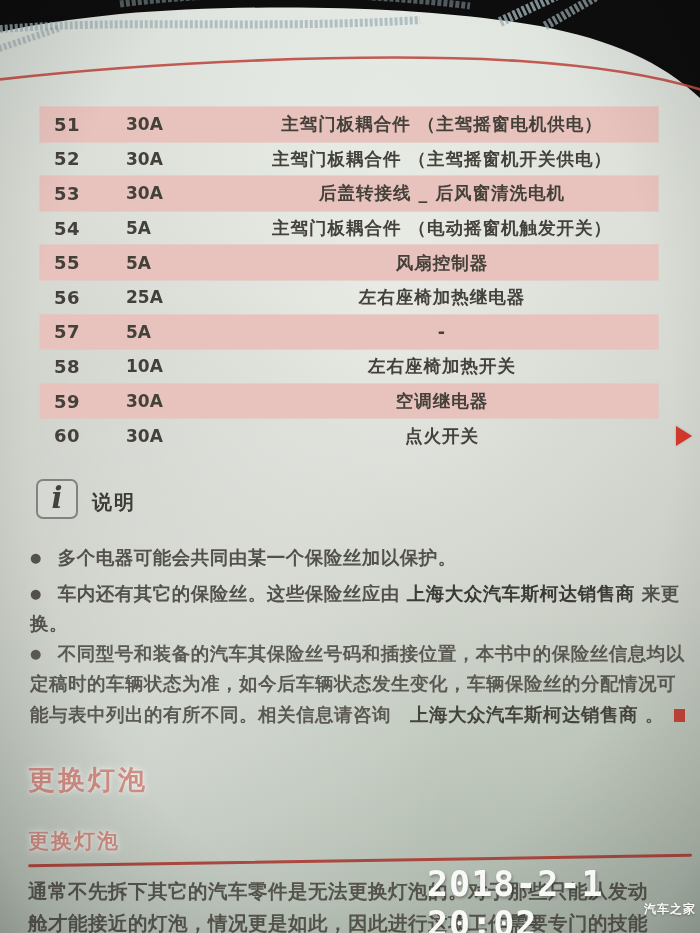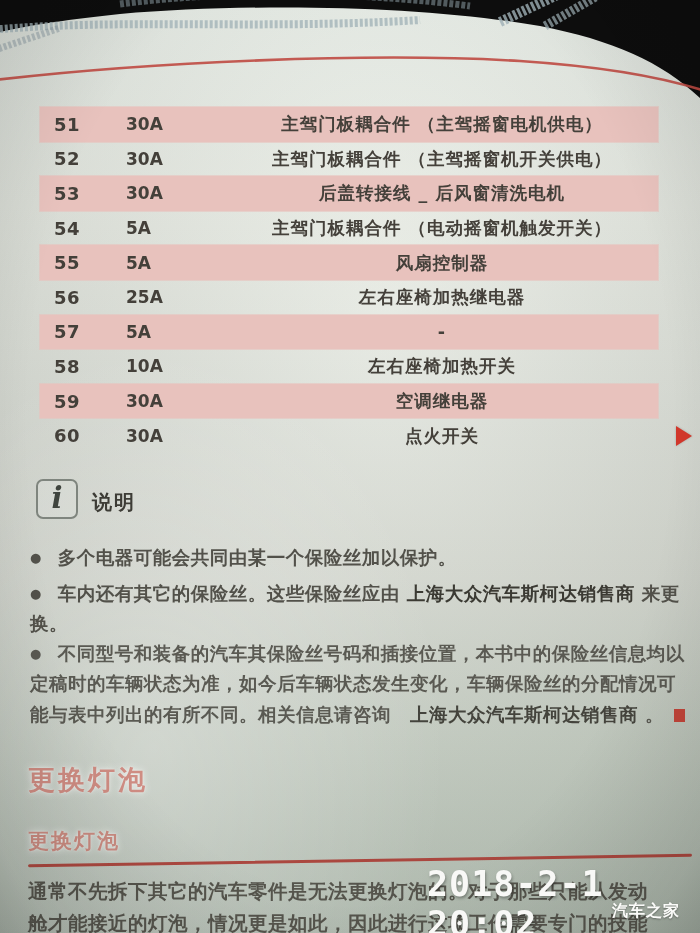--- a/index.html
+++ b/index.html
@@ -61,22 +61,22 @@
     line-height:32px;font-weight:700;letter-spacing:0.5px;}
 
   
   .timestamp{
     position:absolute;left:427px;top:864px;z-index:5;
     font-family:"DejaVu Sans Mono","Liberation Mono",monospace;
     font-size:35px;font-weight:700;color:#f8f8f6;letter-spacing:1px;
     text-shadow:1px 2px 3px rgba(0,0,0,0.30);
   }
   .watermark{
-    position:absolute;right:20px;top:901px;z-index:5;
-    font-size:16px;font-weight:800;color:#fbfbf9;letter-spacing:1px;
+    position:absolute;right:4px;top:901px;z-index:5;
+    font-size:12px;font-weight:800;color:#fbfbf9;letter-spacing:1px;
     text-shadow:0 1px 2px rgba(0,0,0,0.35);
   }
   
   .vignette{position:absolute;inset:0;pointer-events:none;z-index:4;
     background:radial-gradient(ellipse at 50% 45%, rgba(0,0,0,0) 65%, rgba(0,0,0,0.10) 92%, rgba(0,0,0,0.18) 100%);}
 </style>
 </head>
 <body>
 
 <div id="photo">

